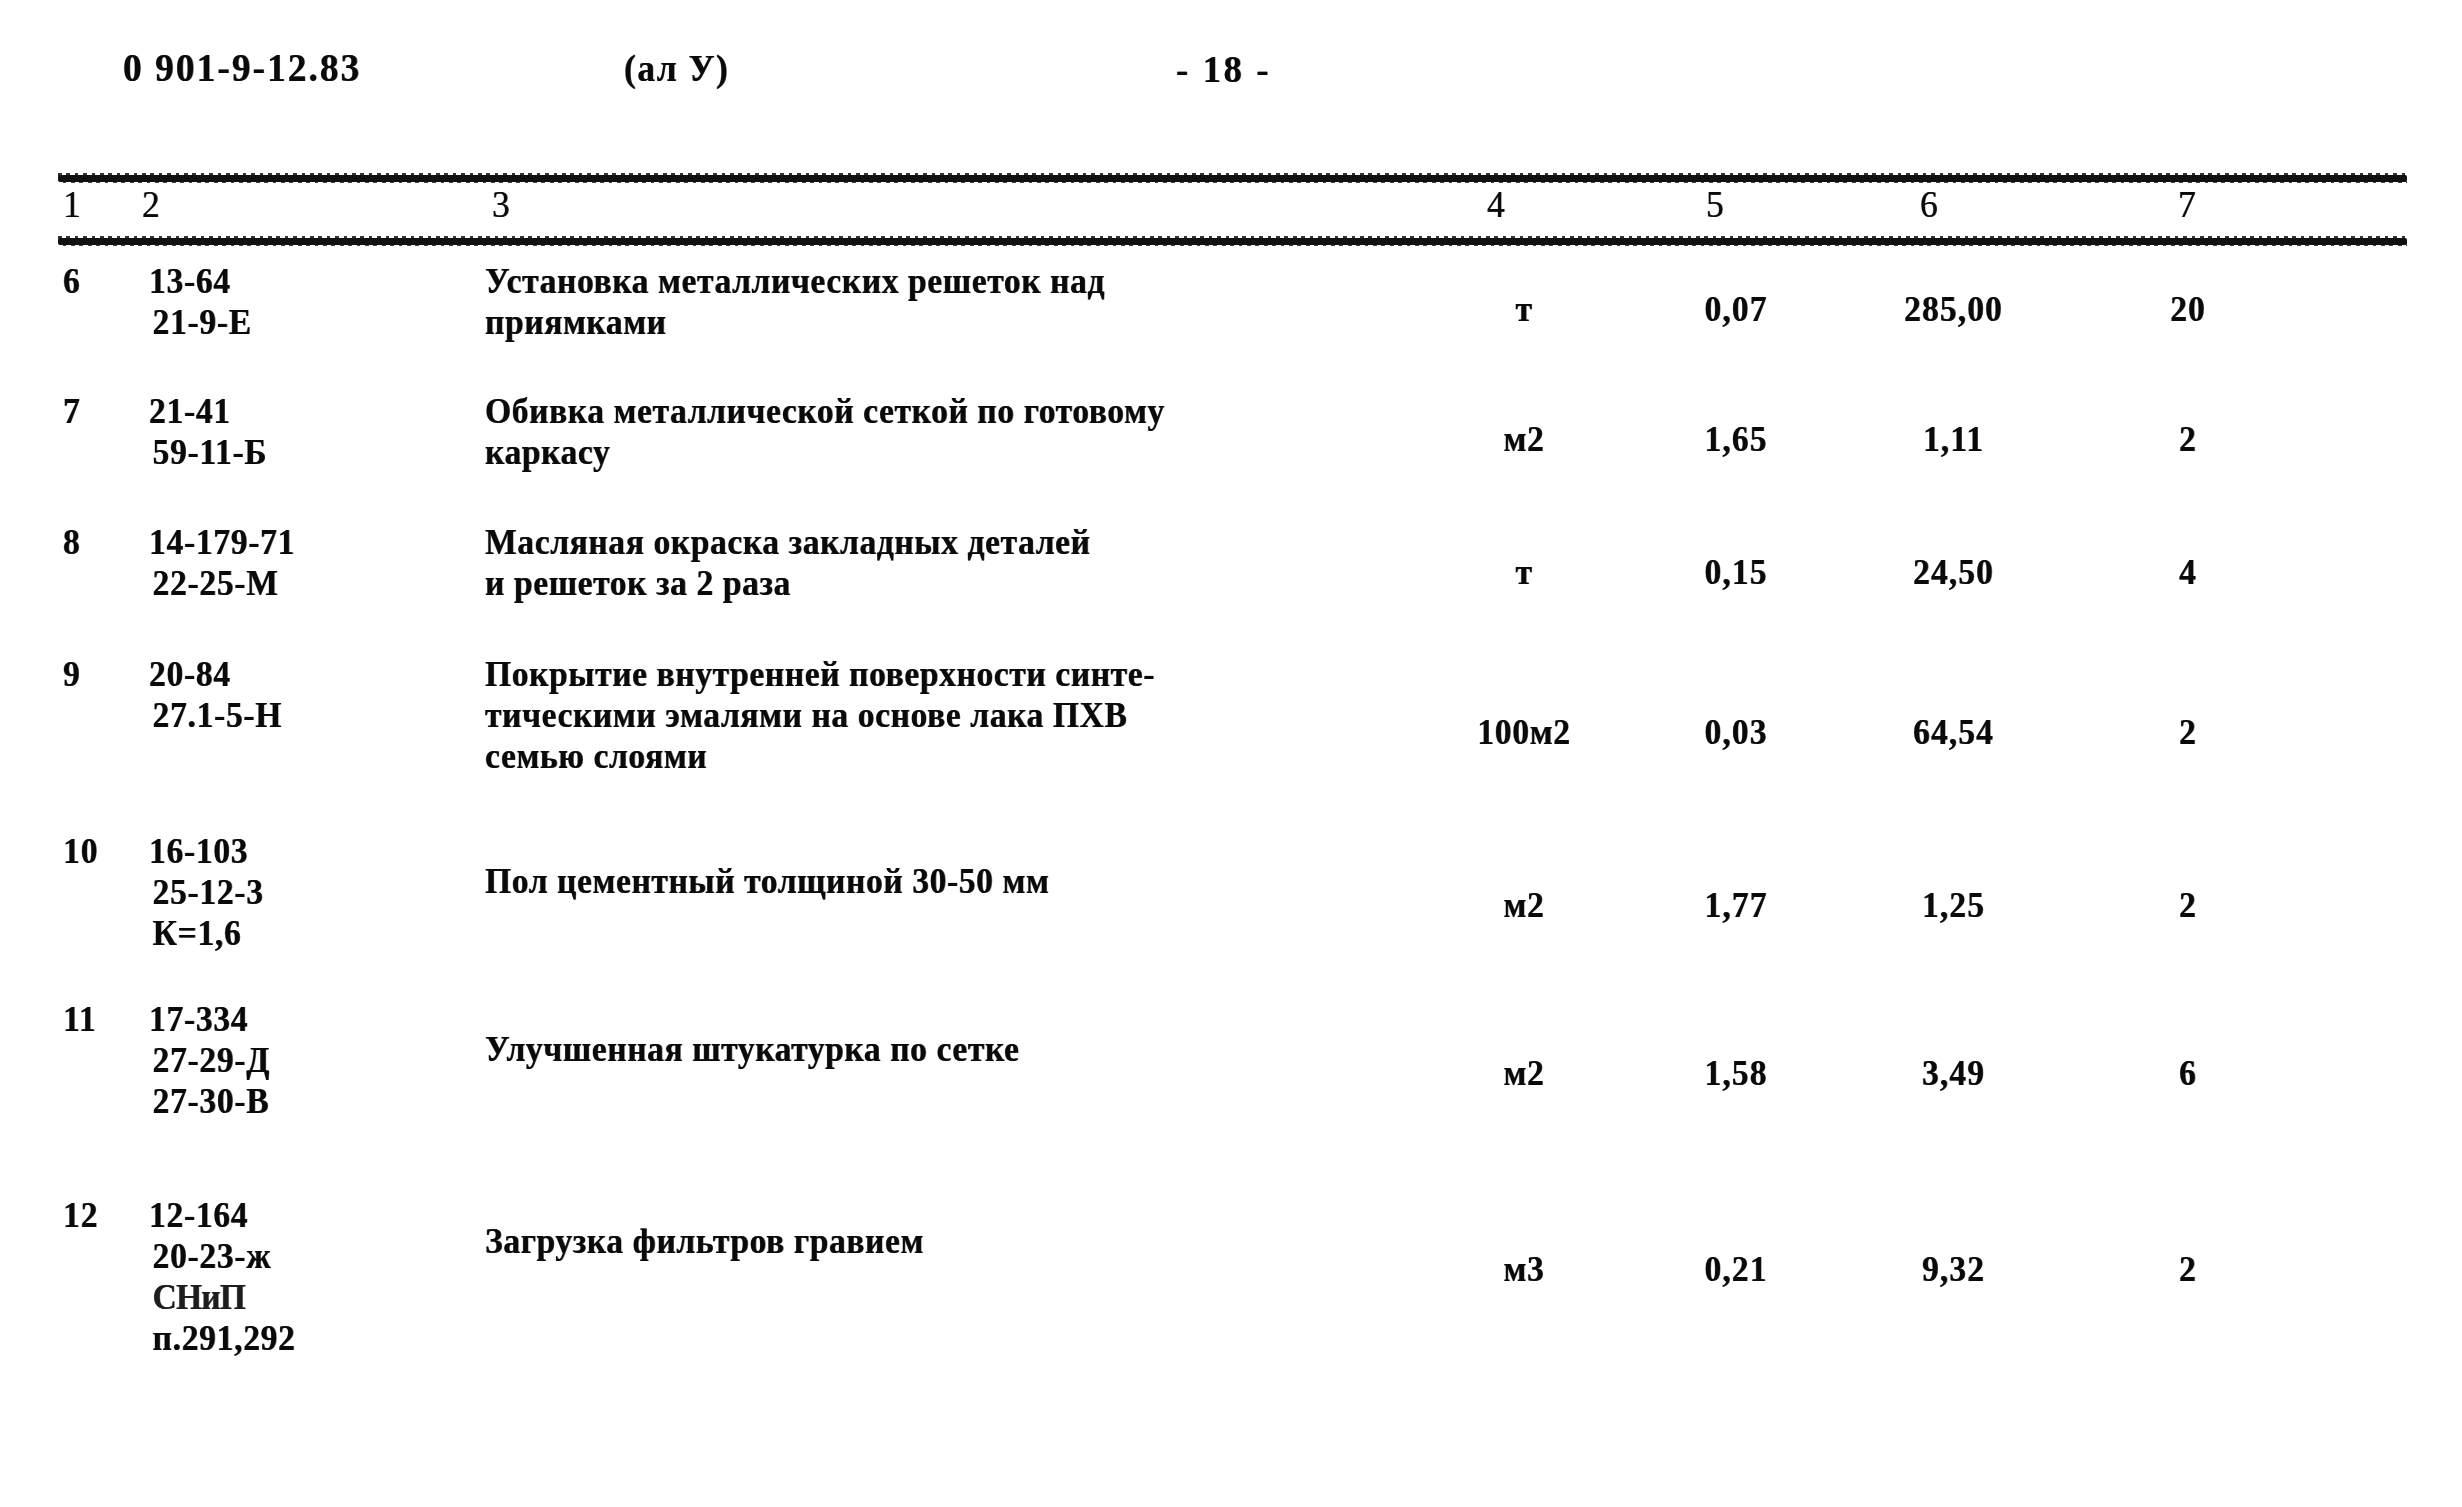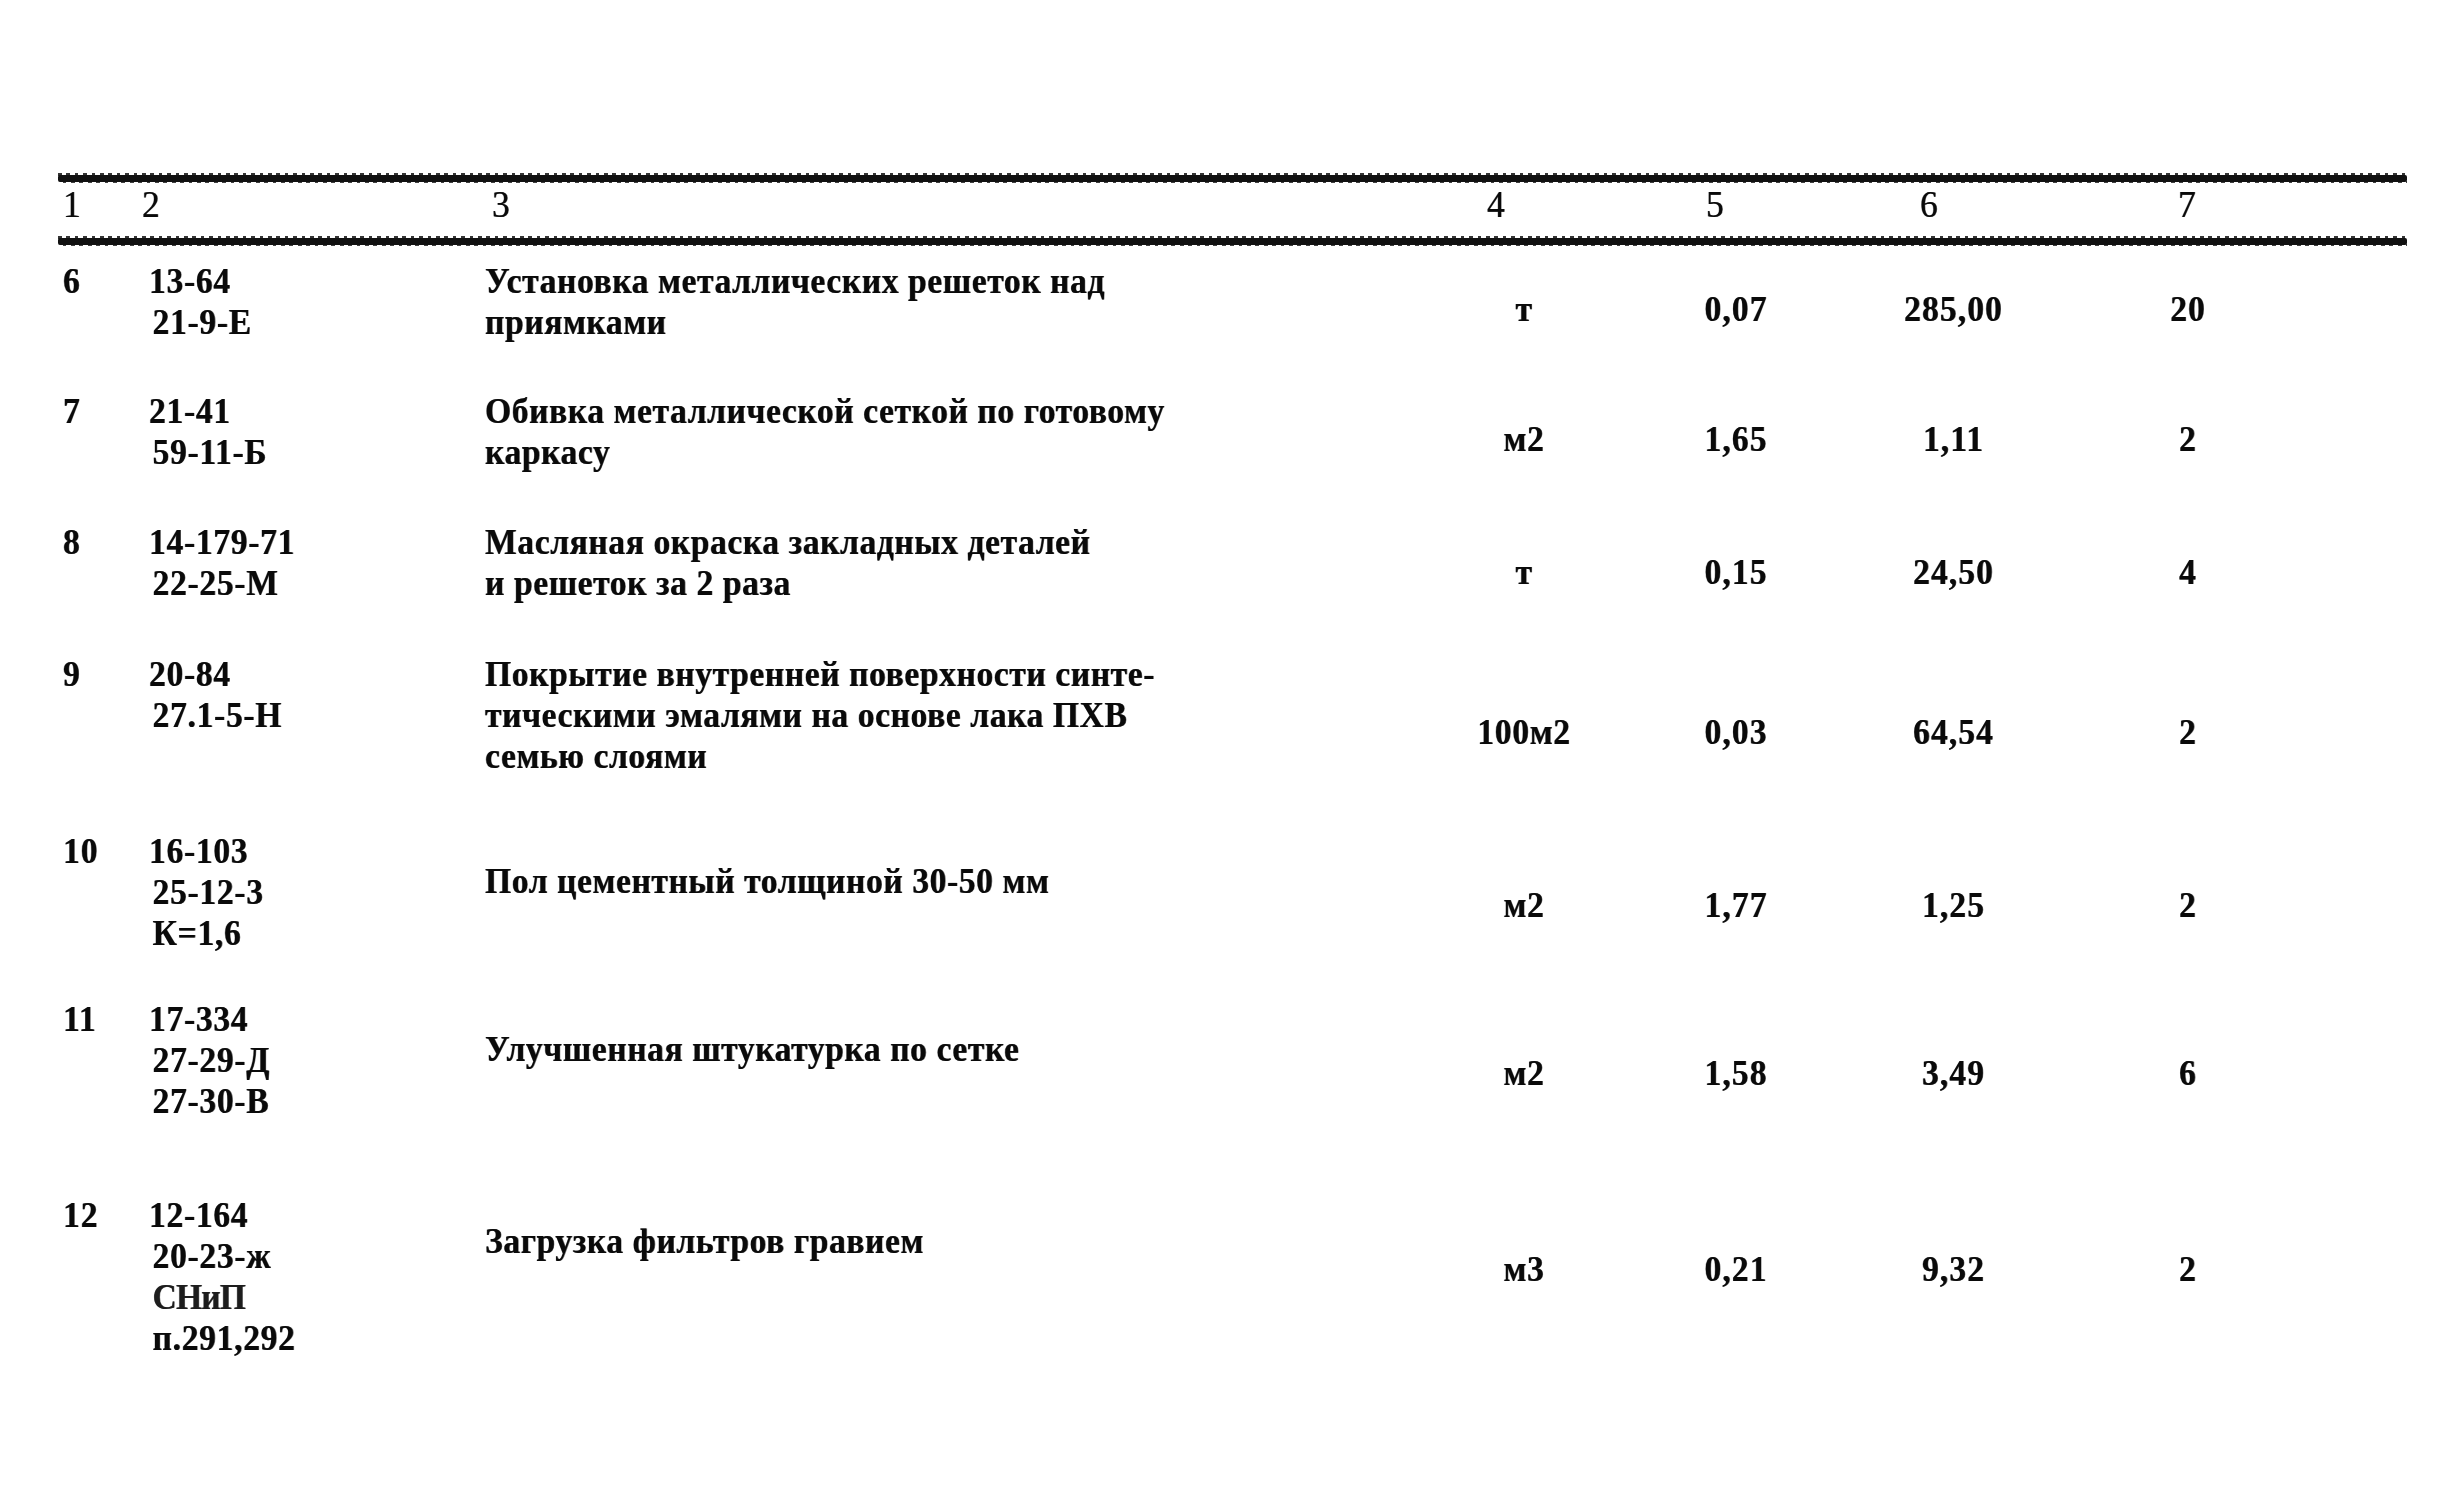--- a/index.html
+++ b/index.html
@@ -188,20 +188,25 @@
   .blurline {
     filter: blur(0.6px);
     letter-spacing: -0.9px;
   }
 </style>
 </head>
 <body>
 
 <div class="page">
 
+  <div class="doc-header">
+    <span class="hdr-code typed">0 901-9-12.83</span>
+    <span class="hdr-album typed">(ал У)</span>
+    <span class="hdr-page typed">- 18 -</span>
+  </div>
 
   <div class="rule r-top wobble"></div>
   <div class="rule r-second wobble"></div>
 
   <div class="colnums">
     <span class="cn1 typed">1</span>
     <span class="cn2 typed">2</span>
     <span class="cn3 typed">3</span>
     <span class="cn4 typed">4</span>
     <span class="cn5 typed">5</span>

